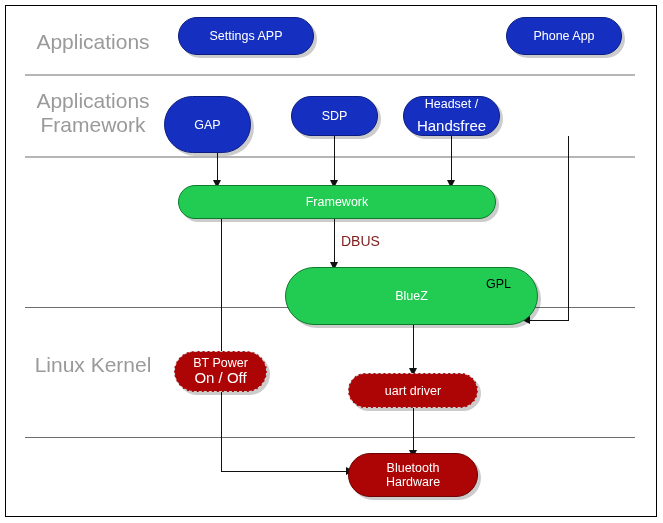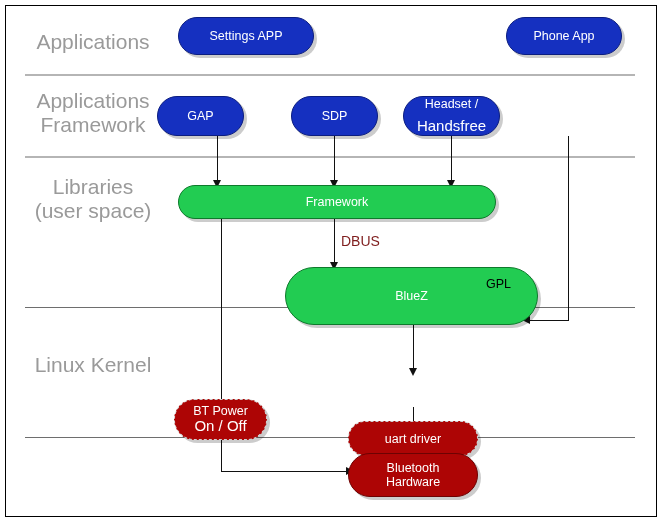--- a/index.html
+++ b/index.html
@@ -91,21 +91,21 @@
     box-shadow:3px 3px 0 rgba(0,0,0,0.20);
     border:1px solid #000;
     line-height:1.12;
   }
   .node .l1{font-size:12.5px;}
   .node .l2{font-size:15px;}
 
   .node.blue{background:#1530C0;border-color:#0b1d80;}
   .node.green{background:#22CC52;border-color:#0e7a2c;}
   .node.red{background:#AD0505;border-color:#6d0202;}
-  .node.dashed{border:1.5px dashed #cfcfcf;margin-top:48px;}
+  .node.dashed{border:1.5px dashed #cfcfcf;}
 
   .gpl-tag{
     position:absolute;
     color:#000;
     font-size:12.5px;
     pointer-events:none;
   }
 </style>
 </head>
 <body>
@@ -116,22 +116,20 @@
   <div class="divider" style="top:74px;"></div>
   <div class="divider" style="top:156px;"></div>
   <div class="divider dark" style="top:307px;"></div>
   <div class="divider dark" style="top:437px;"></div>
 
   <div class="layer-label" style="left:18px;top:30px;width:150px;">Applications</div>
 
   <div class="layer-label" style="left:18px;top:89px;width:150px;">Applications
 Framework</div>
 
-  <div class="layer-label" style="left:18px;top:175px;width:150px;">Libraries
-(user space)</div>
 
   <div class="layer-label" style="left:18px;top:353px;width:150px;">Linux Kernel</div>
 
 
   <div class="vline" style="left:217px;top:136px;height:48px;"></div>
   <div class="arrow-down" style="left:213px;top:180px;"></div>
 
   <div class="vline" style="left:334px;top:136px;height:48px;"></div>
   <div class="arrow-down" style="left:330px;top:180px;"></div>
 
@@ -157,21 +155,21 @@
   <div class="arrow-right" style="left:346px;top:467px;"></div>
 
   <div class="node blue" style="left:178px;top:17px;width:136px;height:38px;">
     <span class="l1">Settings APP</span>
   </div>
 
   <div class="node blue" style="left:506px;top:17px;width:116px;height:38px;">
     <span class="l1">Phone App</span>
   </div>
 
-  <div class="node blue" style="left:157px;top:96px;width:87px;height:40px;">
+  <div class="node blue" style="left:164px;top:96px;width:87px;height:57px;">
     <span class="l1">GAP</span>
   </div>
 
   <div class="node blue" style="left:291px;top:96px;width:87px;height:40px;">
     <span class="l1">SDP</span>
   </div>
 
   <div class="node blue" style="left:403px;top:96px;width:97px;height:40px;justify-content:space-between;">
     <span class="l1">Headset /</span>
     <span class="l2">Handsfree</span>

